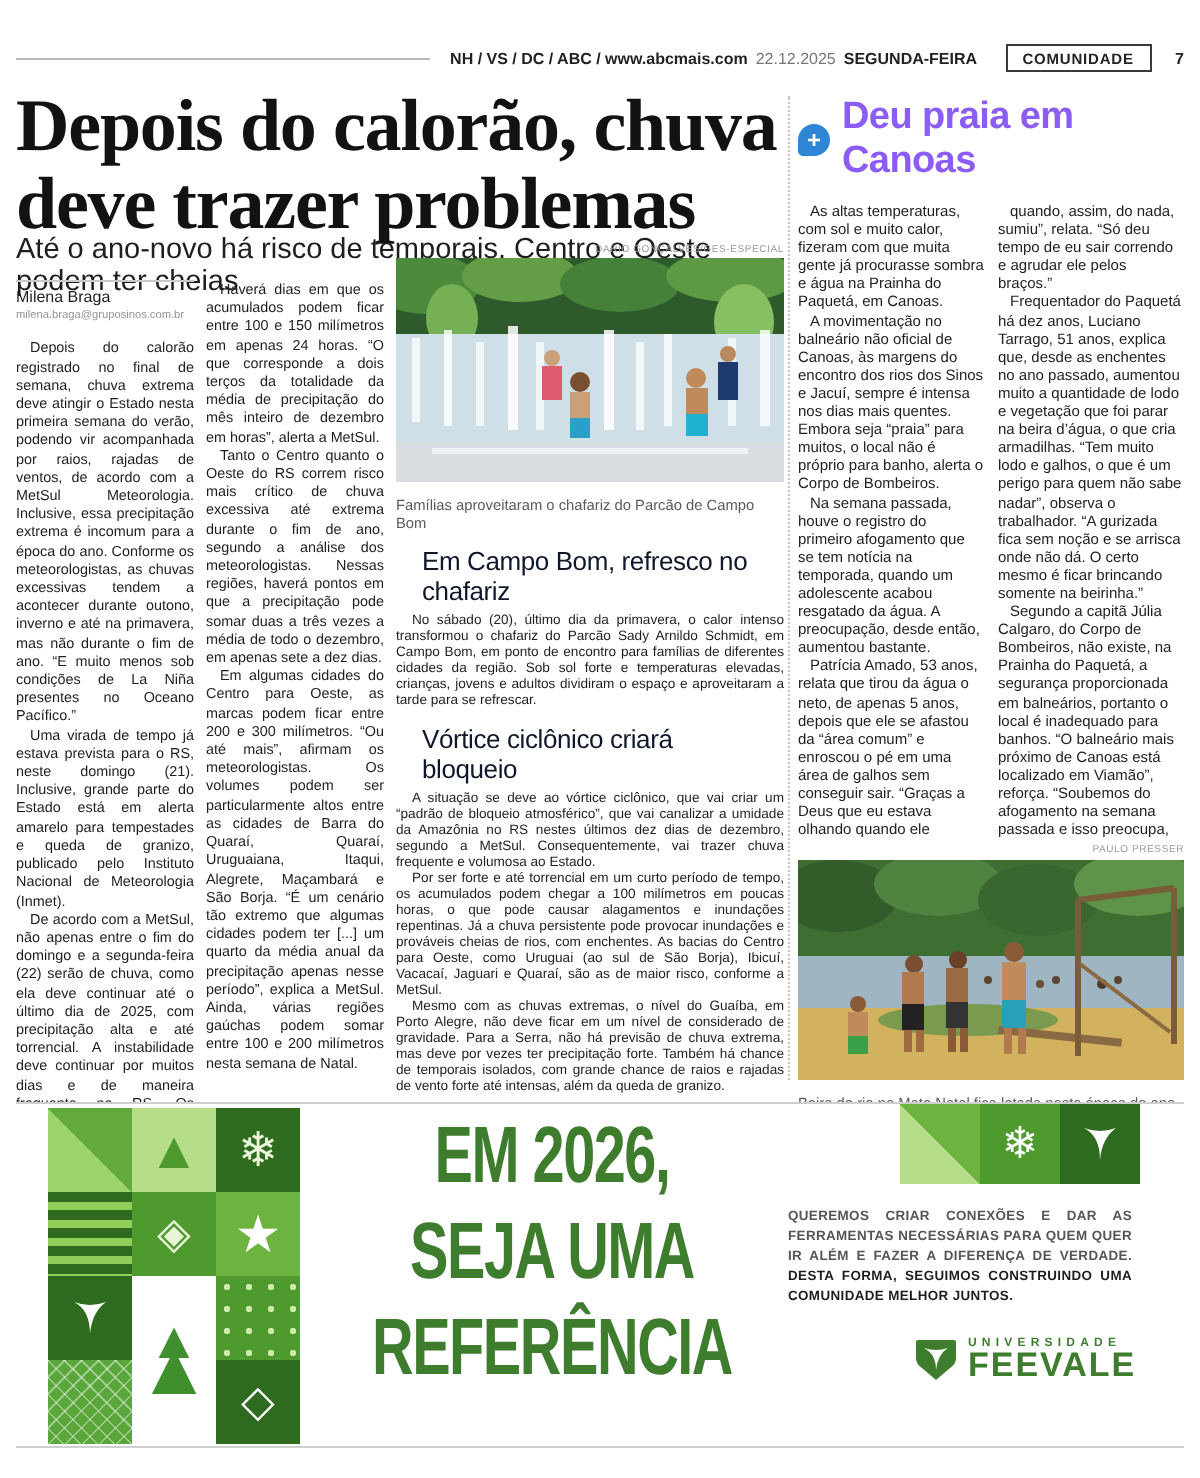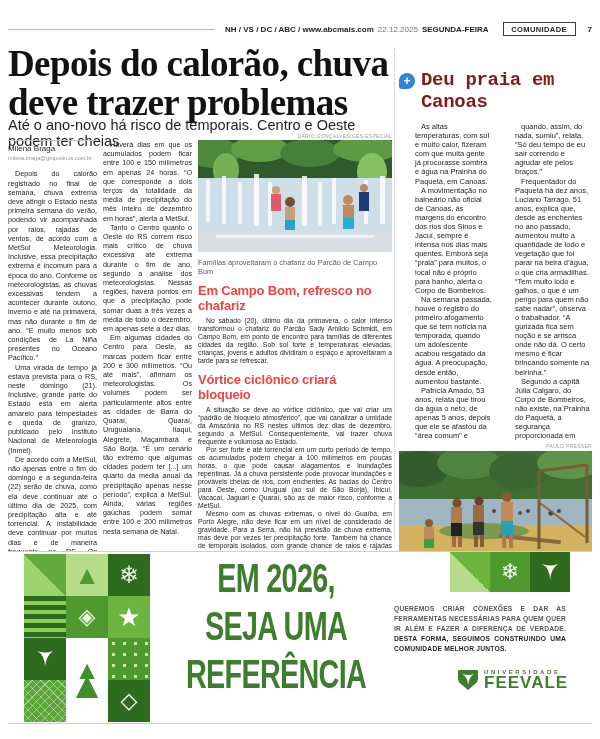--- a/index.html
+++ b/index.html
@@ -22,42 +22,42 @@
 
   
   .col { position:absolute; top:140px; width:89px; font-size:7.2px; line-height:9.2px; text-align:justify; color:#1e1e1e; }
   .col p { text-indent:7px; }
   .col1 { left:8px; }
   .col2 { left:103px; }
   .byline { border-top:1px solid #c9c9c9; padding-top:3px; margin-bottom:6px; text-align:left; }
   .byline .author { font-weight:normal; font-size:8px; }
   .byline .email { font-size:5.6px; color:#949494; margin-top:1px; }
 
-  .col3 { position:absolute; left:198px; top:133px; width:194px; }
+  .col3 { position:absolute; left:198px; top:122px; width:194px; }
   .photo-credit { font-size:5px; color:#9a9a9a; text-align:right; letter-spacing:.3px; margin-bottom:1px; }
   .caption { font-size:7.4px; color:#5a5a5a; padding-top:2px; }
-  .subsec-title { font-size:13px; font-weight:bold; color:#ef4444; margin:7px 0 4px; letter-spacing:-.2px; }
+  .subsec-title { font-size:13px; font-weight:normal; color:#0f172a; margin:7px 13px 4px; letter-spacing:-.2px; }
   .col3 p.body { font-size:6.8px; line-height:8px; text-align:justify; text-indent:8px; color:#1e1e1e; }
 
   
   .promo { position:absolute; left:107px; top:500px; width:80px; background:#a9dcf4; border-radius:9px; padding:2px 4px 5px; text-align:center; }
   .promo-logo { color:#fff; font-weight:900; font-style:italic; font-size:15px; letter-spacing:-.5px; line-height:17px; }
   .promo-inner { background:#1f9cd8; border-radius:6px; color:#fff; font-size:6px; font-weight:bold; line-height:8px; padding:3px 1px; }
 
   
   .vrule { position:absolute; left:394px; top:48px; height:492px; border-left:1px dotted #c6c6c6; }
 
   
   .side { position:absolute; left:399px; top:48px; width:193px; }
   .side-head { display:flex; align-items:center; gap:6px; }
   .plus-icon { width:16px; height:16px; border-radius:50% 50% 50% 15%; background:#2e86d4; color:#fff; font-weight:bold; font-size:12px; display:flex; align-items:center; justify-content:center; flex:0 0 16px; }
-  .side-title { font-family:Liberation Mono, monospace; font-weight:900; font-size:19px; color:#7f1d1d; letter-spacing:-.3px;margin-top:21px; }
+  .side-title { font-family:Liberation Sans, sans-serif; font-weight:900; font-size:19px; color:#8b5cf6; letter-spacing:-.3px; }
   .side-cols { display:flex; gap:7px; margin-top:9px; height:318px; overflow:hidden; }
   .scol { width:93px; font-size:7.5px; line-height:9.1px; color:#1e1e1e; }
-  .scol p { text-indent:6px;margin-left:16px; }
+  .scol p { text-indent:6px; }
   .side .photo-credit { margin-top:3px; margin-bottom:2px; }
 
   
   .ad { position:absolute; left:8px; top:551px; width:584px; height:173px; border-top:1px solid #cfcfcf; border-bottom:1px solid #cfcfcf; background:#fff; overflow:hidden; }
   .tiles { position:absolute; left:16px; top:2px; display:grid; grid-template-columns:repeat(3,42px); grid-auto-rows:42px; }
   .tile { display:flex; align-items:center; justify-content:center; font-size:22px; color:#eaf6da; overflow:hidden; }
   .t1 { background:linear-gradient(45deg,#9ed46e 50%,#62a93e 50%); }
   .t2 { background:#b5dd8a; color:#4e9a2e; font-size:26px; }
   .t3 { background:#2f6b1f; font-size:24px; }
   .t4 { background:repeating-linear-gradient(180deg,#2f6b1f 0 5px,#8fce5a 5px 9px); }

